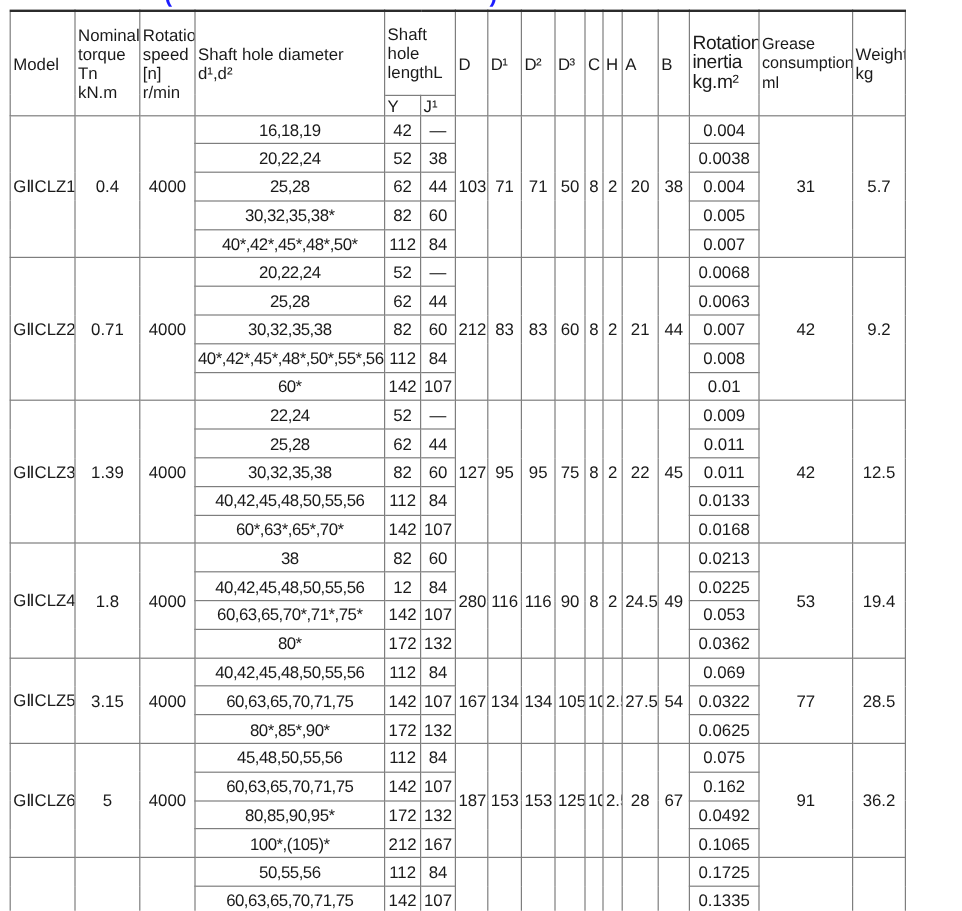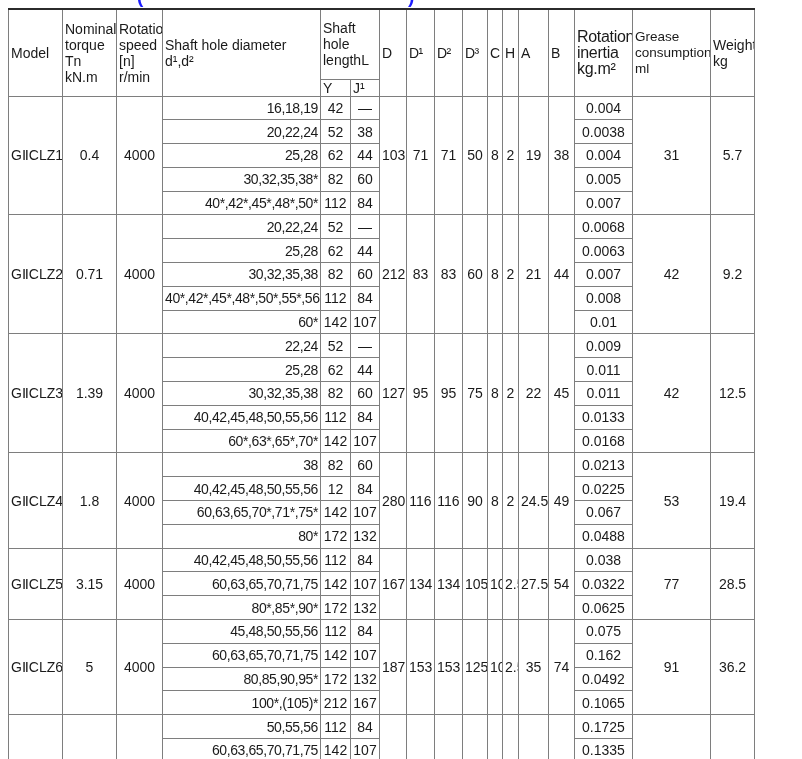--- a/index.html
+++ b/index.html
@@ -31,21 +31,21 @@
   thead th{
     text-align:left;
     white-space:pre-line;
     line-height:16px;
     font-size:14px;
   }
   thead tr.r1{height:70px;}
   thead tr.r2{height:17px;}
   tbody tr{height:23.8px;}
   td.num{text-align:center;white-space:nowrap;}
-  td.dia{text-align:right;white-space:nowrap;letter-spacing:-0.4px;}
+  td.dia{text-align:center;white-space:nowrap;letter-spacing:-0.4px;}
   th.th-inertia{font-size:16px;letter-spacing:-0.3px;margin-left:28px;}
   th.th-grease{font-size:13.5px;}
   th.th-dim{letter-spacing:-0.5px;}
 </style>
 </head>
 <body>
 
 <div class="page">
 
   <div class="clip-title" style="color: rgb(28, 28, 255);">
@@ -117,21 +117,21 @@
           <td class="num" rowspan="5">4000</td>
           <td class="dia">16,18,19</td>
           <td class="num">42</td>
           <td class="num">—</td>
           <td class="num" rowspan="5">103</td>
           <td class="num" rowspan="5">71</td>
           <td class="num" rowspan="5">71</td>
           <td class="num" rowspan="5">50</td>
           <td class="num" rowspan="5">8</td>
           <td class="num" rowspan="5">2</td>
-          <td class="num" rowspan="5">19</td>
+          <td class="num" rowspan="5">20</td>
           <td class="num" rowspan="5">38</td>
           <td class="num">0.004</td>
           <td class="num" rowspan="5">31</td>
           <td class="num" rowspan="5">5.7</td>
         </tr>
         <tr>
           <td class="dia">20,22,24</td>
           <td class="num">52</td>
           <td class="num">38</td>
           <td class="num">0.0038</td>
@@ -262,44 +262,44 @@
         <tr>
           <td class="dia">40,42,45,48,50,55,56</td>
           <td class="num">12</td>
           <td class="num">84</td>
           <td class="num">0.0225</td>
         </tr>
         <tr>
           <td class="dia">60,63,65,70*,71*,75*</td>
           <td class="num">142</td>
           <td class="num">107</td>
-          <td class="num">0.067</td>
+          <td class="num">0.053</td>
         </tr>
         <tr>
           <td class="dia">80*</td>
           <td class="num">172</td>
           <td class="num">132</td>
-          <td class="num">0.0488</td>
+          <td class="num">0.0362</td>
         </tr>
         <tr>
           <td class="num" rowspan="3">GⅡCLZ5</td>
           <td class="num" rowspan="3">3.15</td>
           <td class="num" rowspan="3">4000</td>
           <td class="dia">40,42,45,48,50,55,56</td>
           <td class="num">112</td>
           <td class="num">84</td>
           <td class="num" rowspan="3">167</td>
           <td class="num" rowspan="3">134</td>
           <td class="num" rowspan="3">134</td>
           <td class="num" rowspan="3">105</td>
           <td class="num" rowspan="3">10</td>
           <td class="num" rowspan="3">2.5</td>
           <td class="num" rowspan="3">27.5</td>
           <td class="num" rowspan="3">54</td>
-          <td class="num">0.038</td>
+          <td class="num">0.069</td>
           <td class="num" rowspan="3">77</td>
           <td class="num" rowspan="3">28.5</td>
         </tr>
         <tr>
           <td class="dia">60,63,65,70,71,75</td>
           <td class="num">142</td>
           <td class="num">107</td>
           <td class="num">0.0322</td>
         </tr>
         <tr>
@@ -314,22 +314,22 @@
           <td class="num" rowspan="4">4000</td>
           <td class="dia">45,48,50,55,56</td>
           <td class="num">112</td>
           <td class="num">84</td>
           <td class="num" rowspan="4">187</td>
           <td class="num" rowspan="4">153</td>
           <td class="num" rowspan="4">153</td>
           <td class="num" rowspan="4">125</td>
           <td class="num" rowspan="4">10</td>
           <td class="num" rowspan="4">2.5</td>
-          <td class="num" rowspan="4">35</td>
-          <td class="num" rowspan="4">74</td>
+          <td class="num" rowspan="4">28</td>
+          <td class="num" rowspan="4">67</td>
           <td class="num">0.075</td>
           <td class="num" rowspan="4">91</td>
           <td class="num" rowspan="4">36.2</td>
         </tr>
         <tr>
           <td class="dia">60,63,65,70,71,75</td>
           <td class="num">142</td>
           <td class="num">107</td>
           <td class="num">0.162</td>
         </tr>

